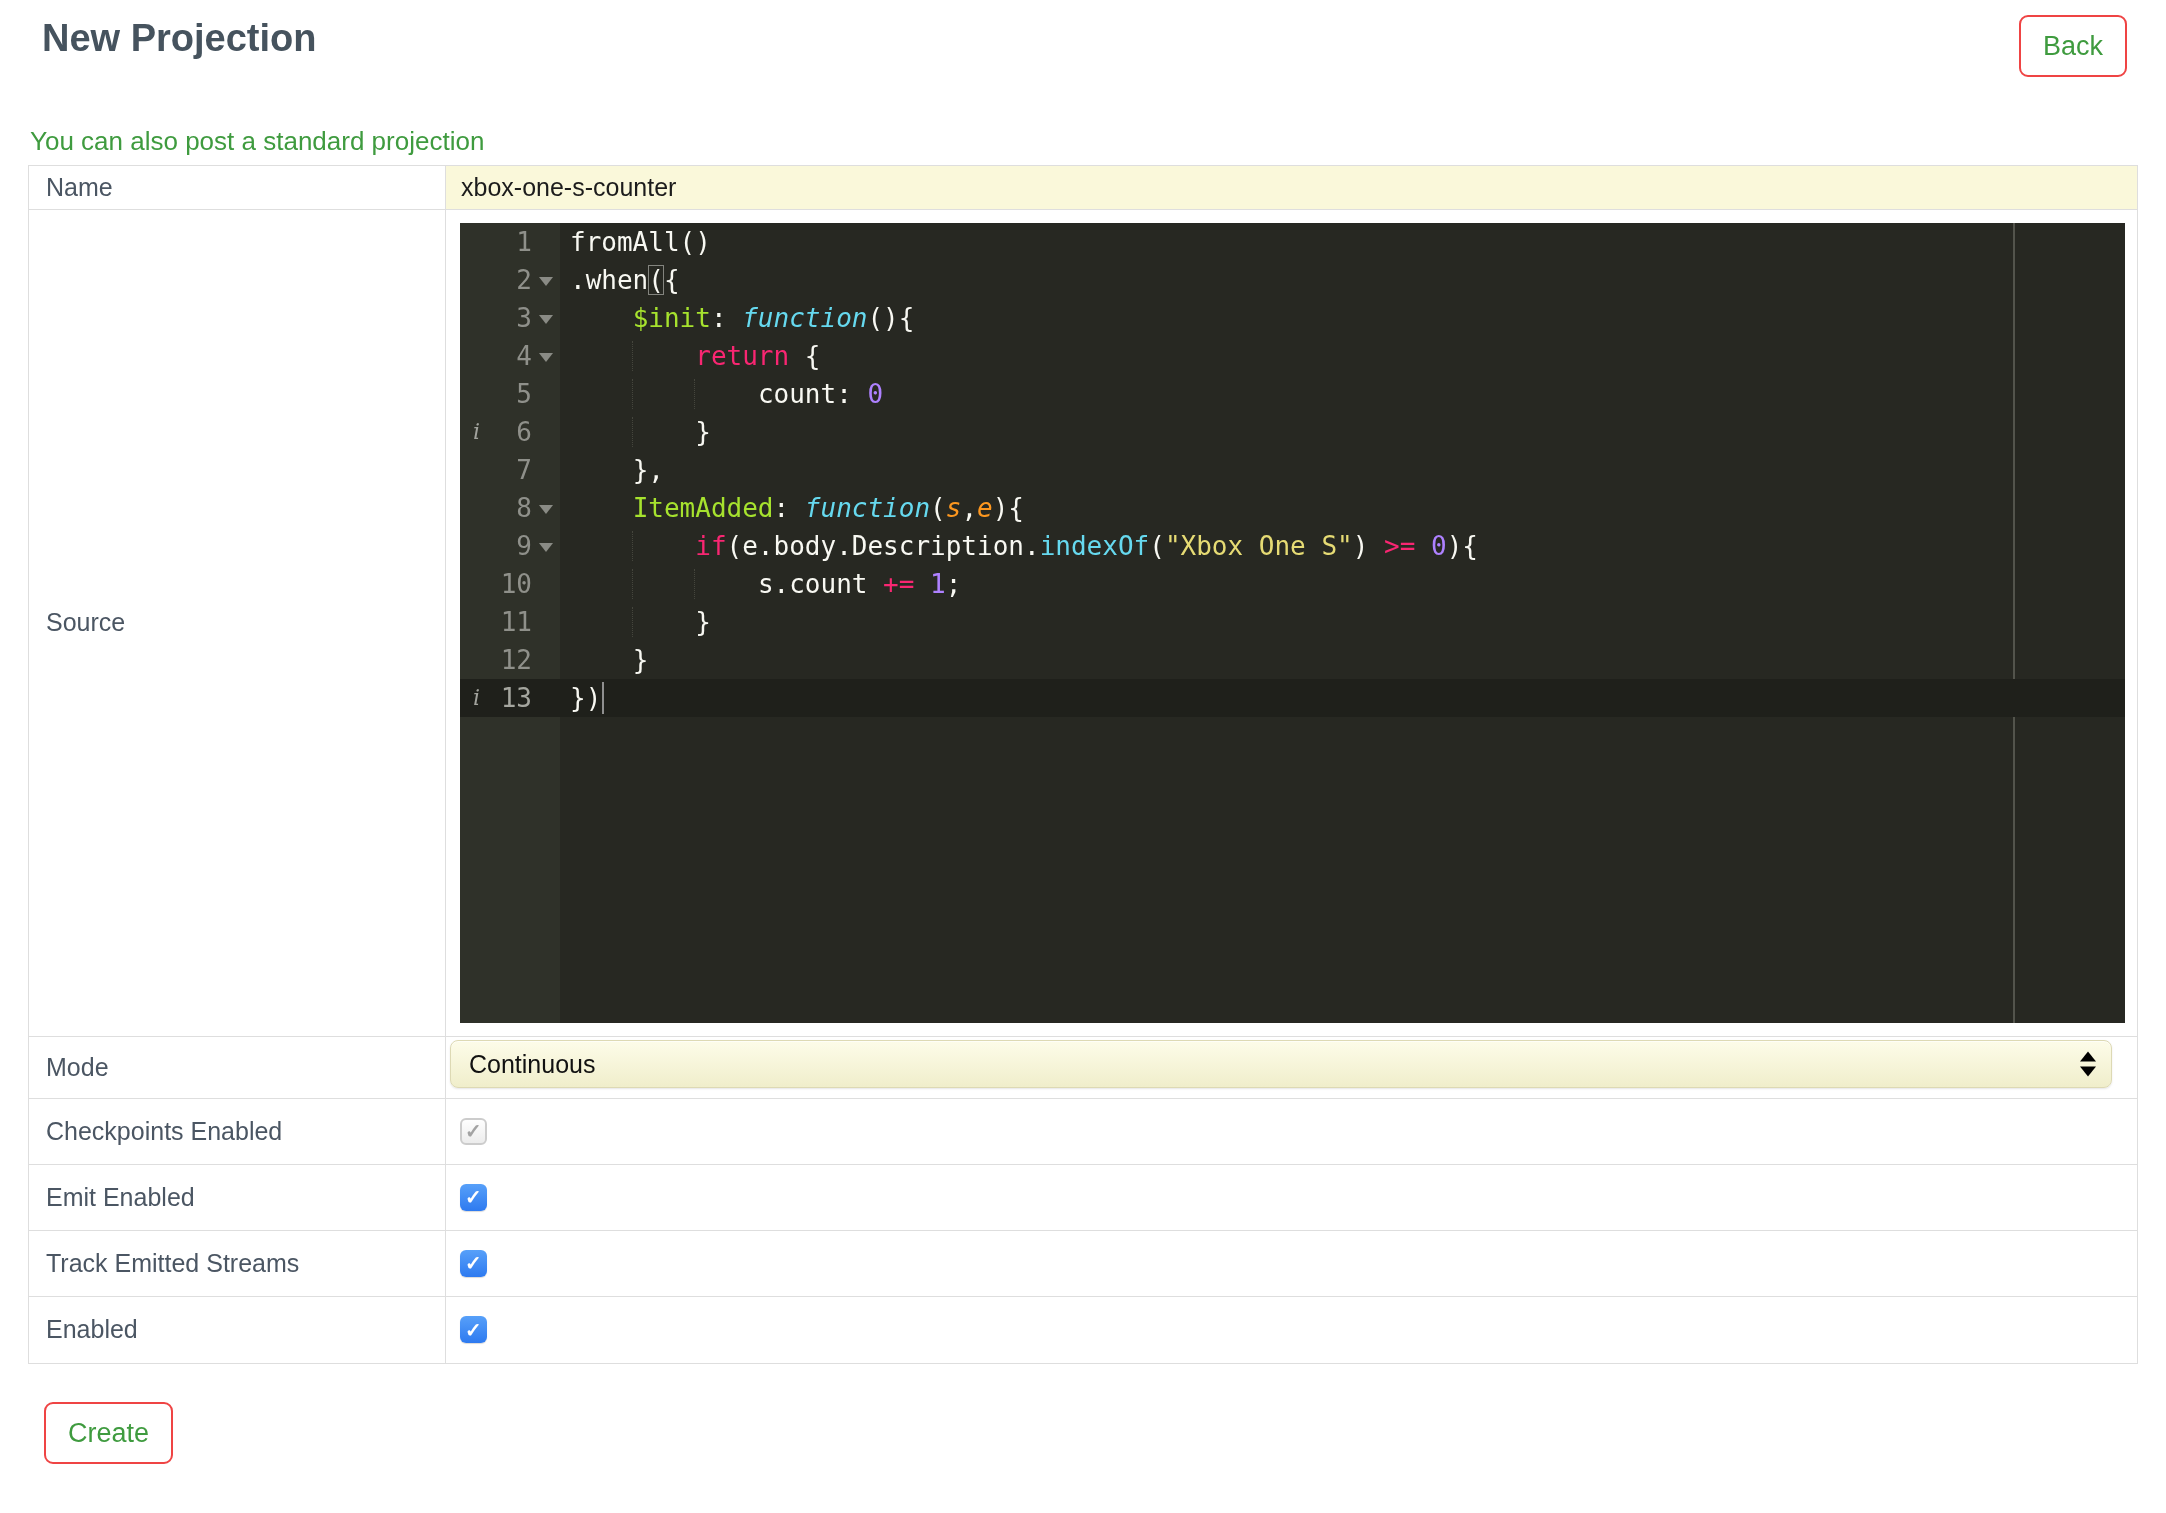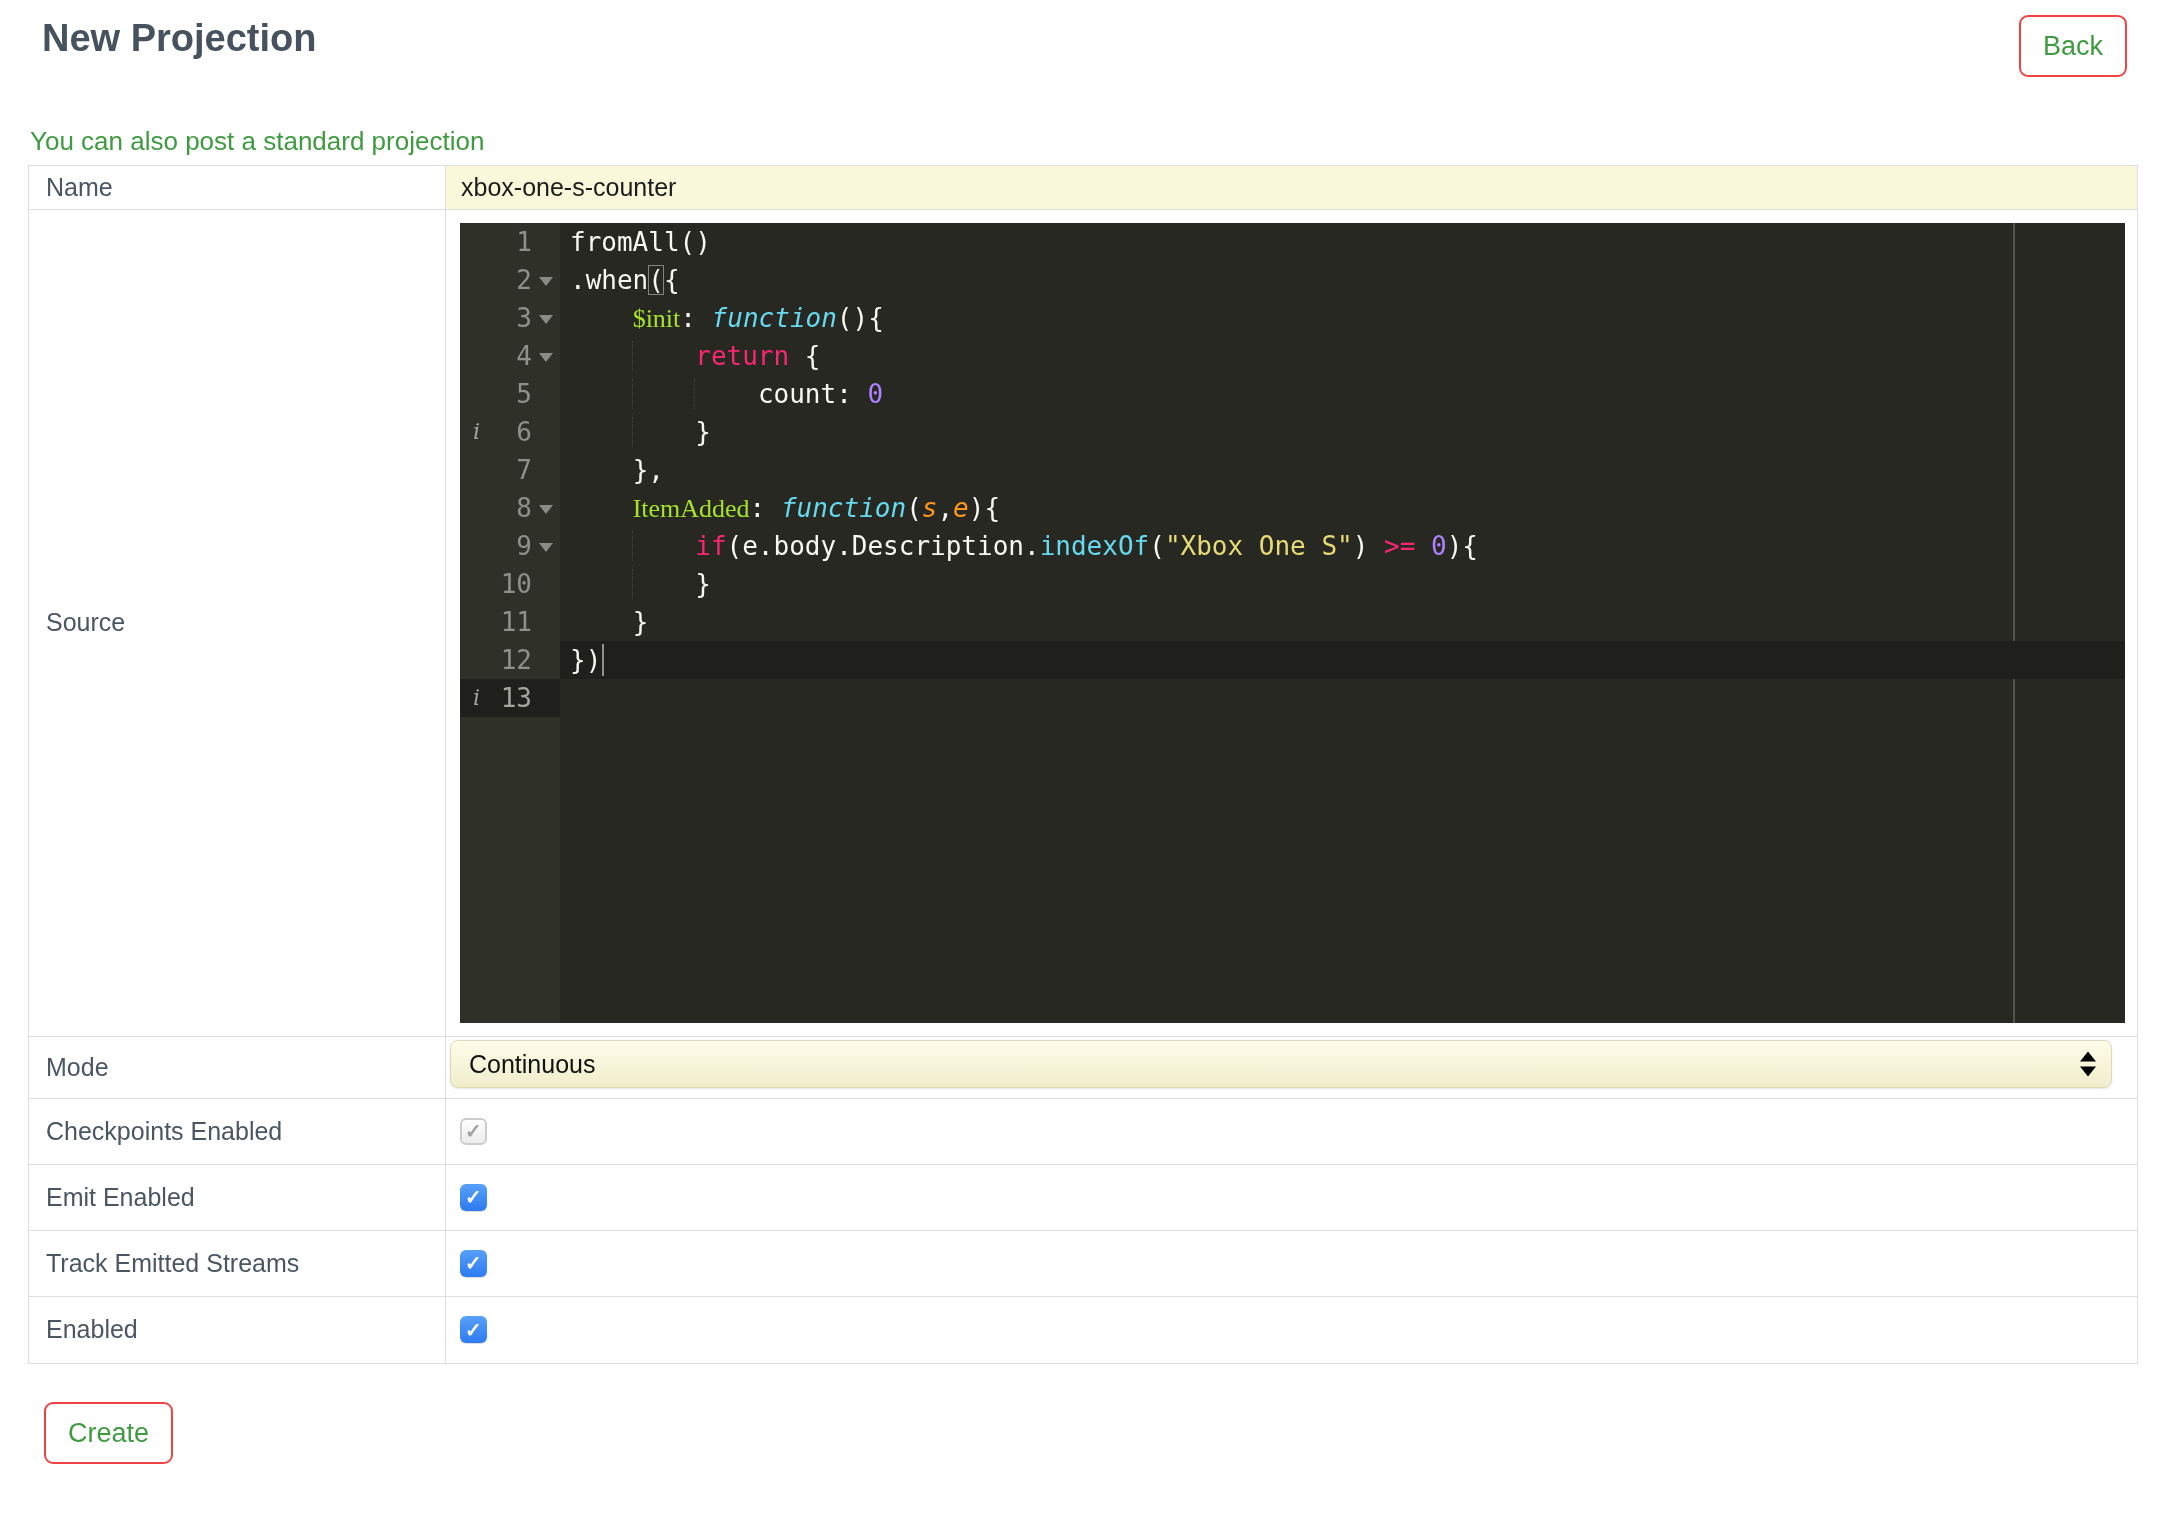--- a/index.html
+++ b/index.html
@@ -103,21 +103,21 @@
     font-family:"DejaVu Serif", serif; font-style:italic;
     font-size:22px; color:#a2a39d; line-height:32px;
   }
   .code-pane { position:absolute; left:100px; top:0; right:0; bottom:0; }
   .print-margin { position:absolute; left:1453px; top:0; bottom:0; width:2px; background:#53544c; }
   .code-line { position:relative; height:38px; white-space:pre; padding-left:10px; color:#f8f8f2; }
   .code-line.active { background:#1f201b; }
   .ind { }
   .ind.ig { border-left:1px dotted #45463d; margin-left:-1px; }
   .tk-w { color:#f8f8f2; }
-  .tk-g { color:#a6e22e;font-family:Liberation Serif, serif; }
+  .tk-g { color:#a6e22e; }
   .tk-p { color:#f92672; }
   .tk-c { color:#66d9ef; }
   .tk-ci { color:#66d9ef; font-style:italic; }
   .tk-o { color:#fd971f; font-style:italic; }
   .tk-y { color:#e6db74; }
   .tk-n { color:#ae81ff; }
   .brk { outline:1px solid #83847e; outline-offset:-1px; }
   .cursor {
     display:inline-block; width:2px; height:32px; background:#8f8f8f;
     vertical-align:-7px; margin-left:1px;
@@ -164,20 +164,21 @@
           <div class="print-margin"></div>
         <div class="code-line"><span class="tk-w">fromAll()</span></div>
             <div class="code-line"><span class="tk-w">.when</span><span class="tk-w brk">(</span><span class="tk-w">{</span></div>
             <div class="code-line"><span class="ind">    </span><span class="tk-g">$init</span><span class="tk-w">: </span><span class="tk-ci">function</span><span class="tk-w">(){</span></div>
             <div class="code-line"><span class="ind">    </span><span class="ind ig">    </span><span class="tk-p">return</span><span class="tk-w"> {</span></div>
             <div class="code-line"><span class="ind">    </span><span class="ind ig">    </span><span class="ind ig">    </span><span class="tk-w">count: </span><span class="tk-n">0</span></div>
             <div class="code-line"><span class="ind">    </span><span class="ind ig">    </span><span class="tk-w">}</span></div>
             <div class="code-line"><span class="ind">    </span><span class="tk-w">},</span></div>
             <div class="code-line"><span class="ind">    </span><span class="tk-g">ItemAdded</span><span class="tk-w">: </span><span class="tk-ci">function</span><span class="tk-w">(</span><span class="tk-o">s</span><span class="tk-w">,</span><span class="tk-o">e</span><span class="tk-w">){</span></div>
             <div class="code-line"><span class="ind">    </span><span class="ind ig">    </span><span class="tk-p">if</span><span class="tk-w">(e.body.Description.</span><span class="tk-c">indexOf</span><span class="tk-w">(</span><span class="tk-y">"Xbox One S"</span><span class="tk-w">) </span><span class="tk-p">&gt;=</span><span class="tk-w"> </span><span class="tk-n">0</span><span class="tk-w">){</span></div>
+            <div class="code-line"><span class="ind">    </span><span class="ind ig">    </span><span class="ind ig">    </span><span class="tk-w">s.count </span><span class="tk-p">+=</span><span class="tk-w"> </span><span class="tk-n">1</span><span class="tk-w">;</span></div>
             <div class="code-line"><span class="ind">    </span><span class="ind ig">    </span><span class="tk-w">}</span></div>
             <div class="code-line"><span class="ind">    </span><span class="tk-w">}</span></div>
             <div class="code-line active"><span class="tk-w">})</span><span class="cursor"></span></div>
           </div>
       </div>
     </div>
   </div>
 
   <div class="row row-mode">
     <div class="label-cell">Mode</div>

